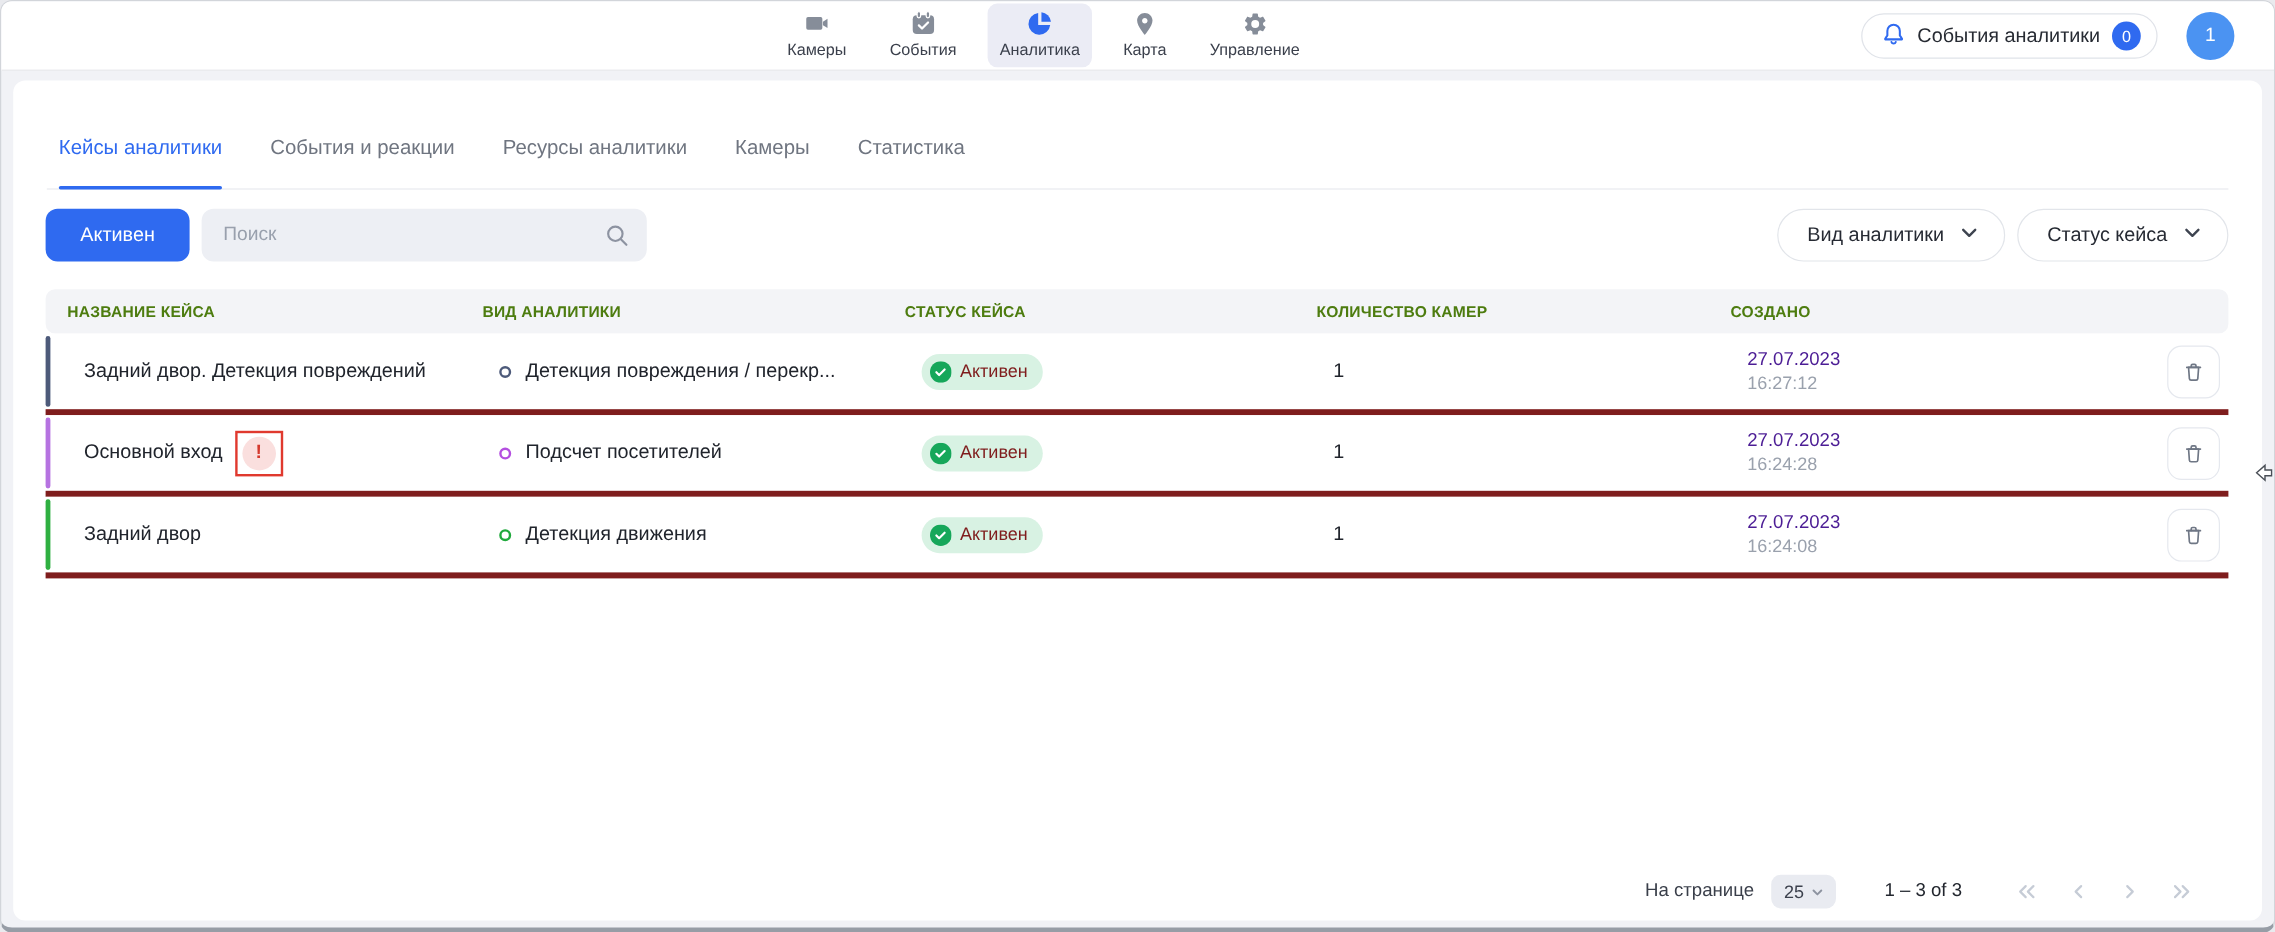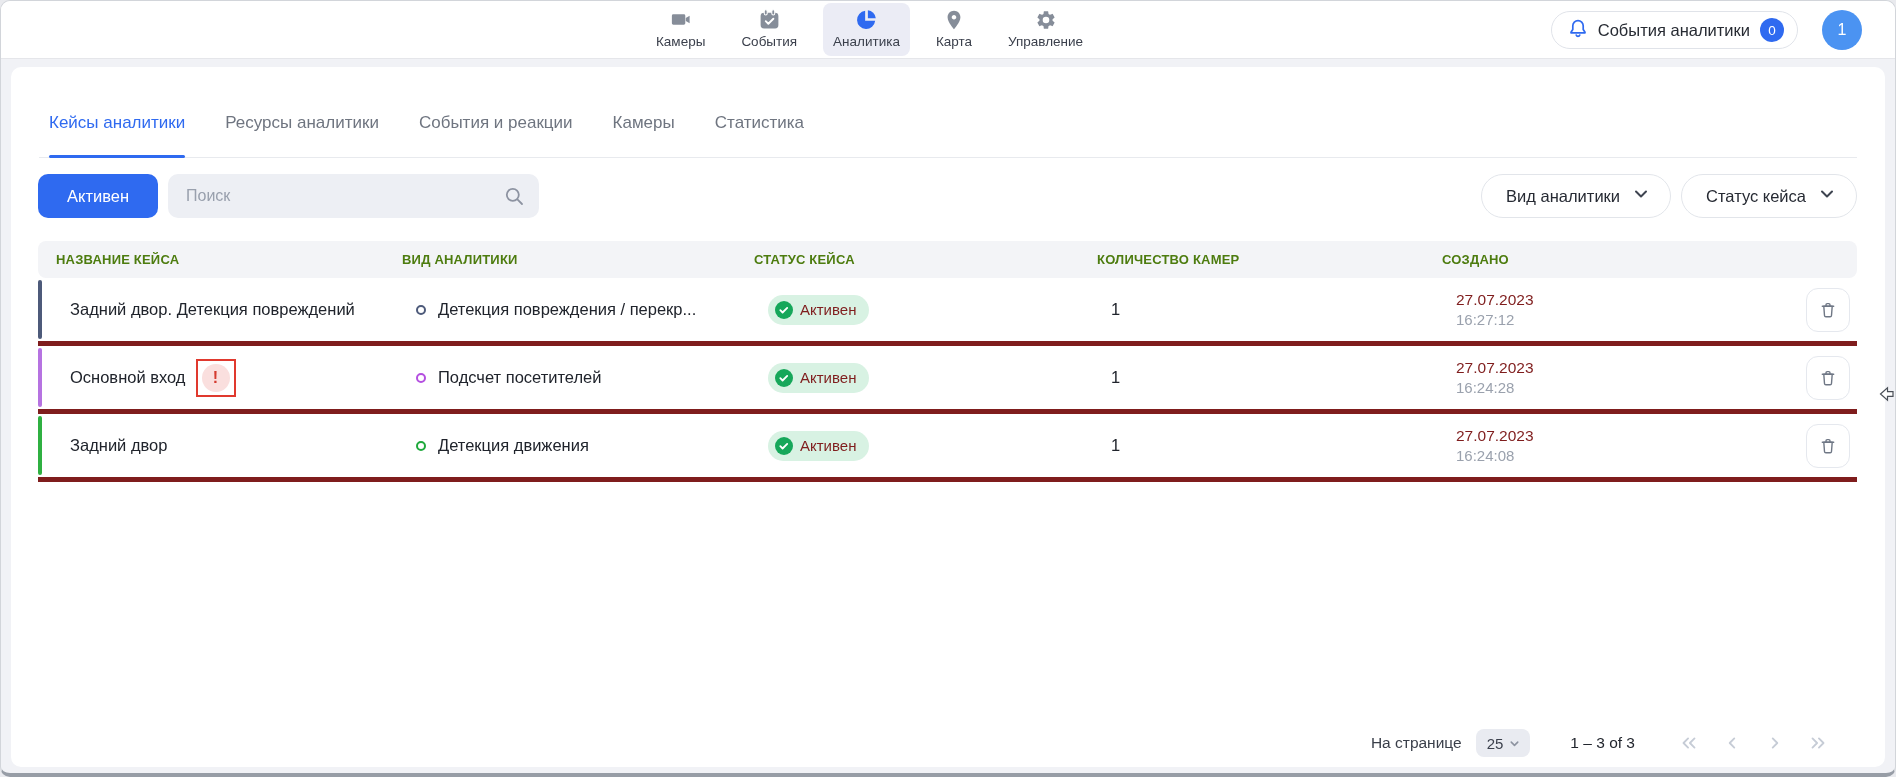--- a/index.html
+++ b/index.html
@@ -67,21 +67,21 @@
   .alert-box{ width:40px; height:38px; border:2px solid #e0392e; margin-left:10px;
     display:flex; align-items:center; justify-content:center; flex:0 0 auto; }
   .alert-circle{ width:28px; height:28px; border-radius:50%; background:#fadfde; color:#d43a2f;
     font-weight:700; font-size:16px; display:flex; align-items:center; justify-content:center; }
   .type-cell{ display:flex; align-items:center; gap:12px; }
   .type-dot{ width:10px; height:10px; border-radius:50%; border:2px solid #555; flex:0 0 auto; }
   .status-pill{ display:inline-flex; align-items:center; gap:7px; height:30px; padding:0 13px 0 7px;
     background:#d8f2e3; border-radius:15px; }
   .status-pill .st-label{ font-size:15px; color:#7f1d1d; }
   .created-cell{ display:flex; flex-direction:column; justify-content:center; line-height:20px; }
-  .created-cell .date{ font-size:15.5px; color:#7f1d1d; }
+  .created-cell .date{ font-size:15.5px; color:#4c1d95; }
   .created-cell .time{ font-size:15px; color:#9aa1ad; }
   .actions-cell{ display:flex; justify-content:flex-end; padding-right:8px; }
   .trash-btn{ width:44px; height:44px; border:1px solid #e5e8ee; background:#fff; border-radius:12px;
     display:flex; align-items:center; justify-content:center; cursor:pointer; }
   
   .pagination{ position:absolute; right:56px; bottom:10px; display:flex; align-items:center; }
   .pg-label{ font-size:15.5px; color:#3a3f4a; }
   .pp-pill{ margin-left:14px; height:28px; background:#e9ebf1; border-radius:8px; display:flex;
     align-items:center; gap:5px; padding:0 9px 0 11px; cursor:pointer; }
   .pp-pill .pp-val{ font-size:15px; color:#3c414d; }
@@ -157,22 +157,22 @@
         <span class="badge">0</span>
       </div>
       <div class="avatar">1</div>
     </div>
   </div>
 
   <div class="card">
 
     <div class="tabs">
       <div class="tab active">Кейсы аналитики</div>
+      <div class="tab">События и реакции</div>
       <div class="tab">Ресурсы аналитики</div>
-      <div class="tab">События и реакции</div>
       <div class="tab">Камеры</div>
       <div class="tab">Статистика</div>
     </div>
 
     <div class="toolbar">
       <button class="btn-add">Активен</button>
       <div class="search">
         <input type="text" placeholder="Поиск" style="">
         <span class="mag">
           <svg width="20" height="20" viewBox="0 0 20 20" fill="none" stroke="#8d93a1" stroke-width="1.8" stroke-linecap="round">

